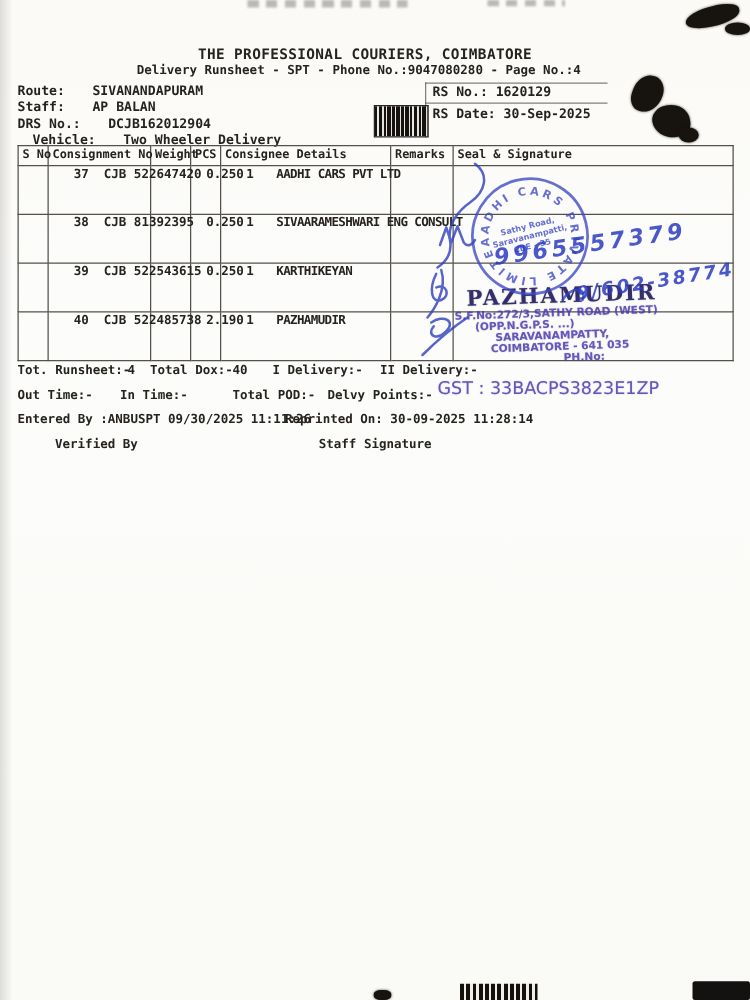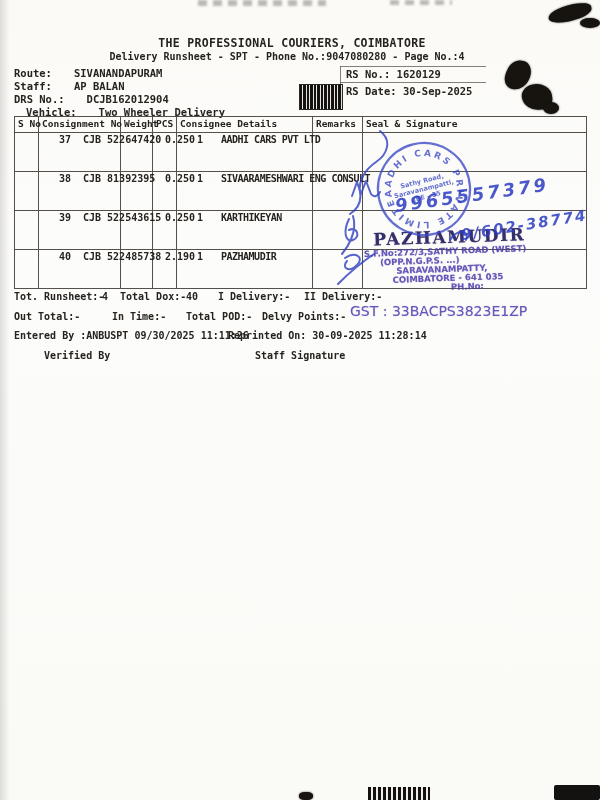--- a/index.html
+++ b/index.html
@@ -152,22 +152,22 @@
     </tbody>
   </table>
 
   <span class="abs sum" style="left:14px;top:291px;">Tot. Runsheet:-</span>
   <span class="abs sum" style="left:102px;top:291px;">4</span>
   <span class="abs sum" style="left:120px;top:291px;">Total Dox:-</span>
   <span class="abs sum" style="left:186px;top:291px;">40</span>
   <span class="abs sum" style="left:218px;top:291px;">I Delivery:-</span>
   <span class="abs sum" style="left:304px;top:291px;">II Delivery:-</span>
 
-  <span class="abs sum" style="left:14px;top:311px;">Out Total:-</span>
-  <span class="abs sum" style="left:112px;top:311px;">In Time:-</span>
+  <span class="abs sum" style="left:14px;top:311px;">Out Time:-</span>
+  <span class="abs sum" style="left:96px;top:311px;">In Time:-</span>
   <span class="abs sum" style="left:186px;top:311px;">Total POD:-</span>
   <span class="abs sum" style="left:262px;top:311px;">Delvy Points:-</span>
 
   <span class="abs sum" style="left:14px;top:330px;">Entered By :ANBUSPT 09/30/2025 11:11:26</span>
   <span class="abs sum" style="left:228px;top:330px;">Reprinted On: 30-09-2025 11:28:14</span>
 
   <span class="abs sum" style="left:14px;top:350px;margin-left:30px;">Verified By</span>
   <span class="abs sum" style="left:255px;top:350px;">Staff Signature</span>
 
   <div class="abs rect-stamp">

